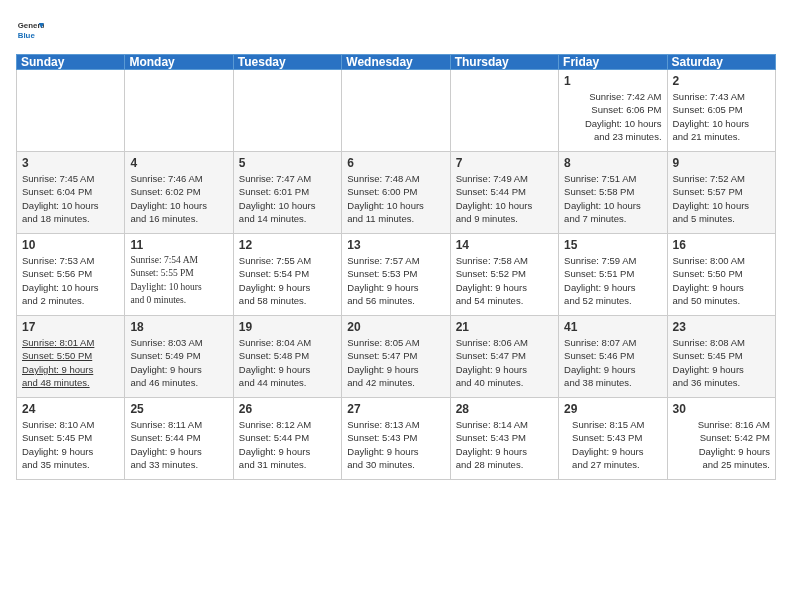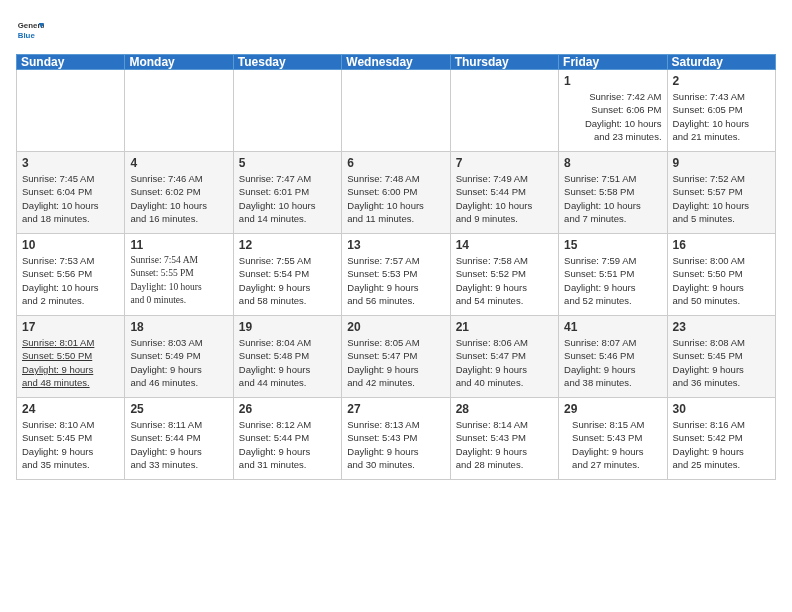--- a/index.html
+++ b/index.html
@@ -320,20 +320,20 @@
         </td>
         <td>
           <span class="day-num">29</span>
           <div class="cell-content" style="white-space: pre-line; margin-left: 8px;">Sunrise: 8:15 AM
 Sunset: 5:43 PM
 Daylight: 9 hours
 and 27 minutes.</div>
         </td>
         <td>
           <span class="day-num">30</span>
-          <div class="cell-content" style="white-space: pre-line;">Sunrise: 8:16 AM
+          <div class="cell-content" style="white-space: pre-line; text-align: right;">Sunrise: 8:16 AM
 Sunset: 5:42 PM
 Daylight: 9 hours
 and 25 minutes.</div>
         </td>
       </tr>
     </tbody>
 </table>
 
 </body></html>

